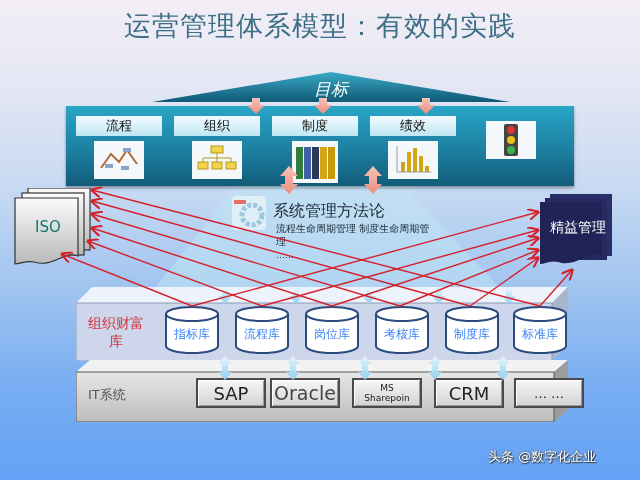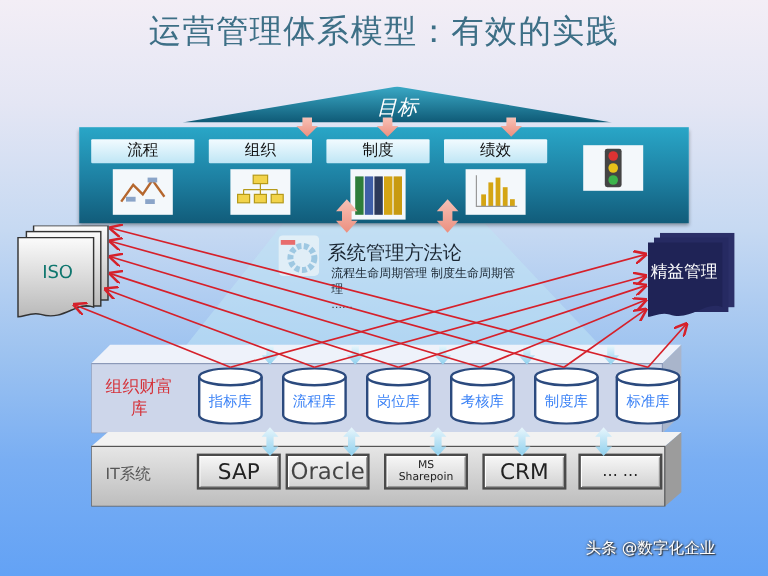--- a/index.html
+++ b/index.html
@@ -24,33 +24,33 @@
   #method-bg{left:0;top:0;width:640px;height:480px;}
   #method-title{left:273px;top:201px;font-size:16px;color:#1b2733;}
   #method-desc{left:276px;top:222px;width:160px;font-size:10px;line-height:13px;color:#1b2733;}
   #method-more{left:276px;top:250px;font-size:9px;color:#333;}
   #method-icon{left:232px;top:196px;width:34px;height:34px;}
   
   #iso{left:14px;top:188px;width:78px;height:80px;}
   #iso-label{left:14px;top:218px;width:68px;text-align:center;font-size:15px;color:#0f766e;}
   
   #lean{left:540px;top:194px;width:74px;height:74px;}
-  #lean-label{left:542px;top:218px;width:64px;text-align:left;font-size:14px;color:#fff;line-height:18px;}
+  #lean-label{left:542px;top:218px;width:64px;text-align:right;font-size:14px;color:#fff;line-height:18px;}
   
   #org-layer{left:76px;top:287px;width:492px;height:74px;}
   #org-label{left:86px;top:314px;width:60px;font-size:14px;color:#d5323a;line-height:18px;text-align:center;}
   .db{position:absolute;top:306px;width:56px;height:48px;}
   .db-label{position:absolute;left:0;width:56px;top:20px;text-align:center;font-size:12px;color:#3b82f6;}
   
   #it-layer{left:76px;top:360px;width:492px;height:62px;}
   #it-label{left:88px;top:386px;font-size:13px;color:#555;}
   .it-btn{position:absolute;top:378px;width:70px;height:30px;box-sizing:border-box;
     background:linear-gradient(180deg,#f7f7f7,#d2d2d2);border:2px solid #4a4a4a;
     box-shadow:inset 1px 1px 0 #fff,inset -1px -1px 0 #999;
-    display:flex;align-items:center;justify-content:center;text-align:center;color:#222;}
+    display:flex;align-items:center;justify-content:center;text-align:center;color:#222;margin-left:32px;}
   #watermark{left:488px;top:448px;font-size:13px;color:#fff;text-shadow:0 0 2px #333,1px 1px 1px #333;}
 </style>
 </head>
 <body>
 
 <div id="title" class="abs">运营管理体系模型：有效的实践</div>
 
 <svg id="roof" class="abs" viewBox="0 0 358 30" preserveAspectRatio="none">
   <defs>
       <linearGradient id="rg" x1="0" y1="0" x2="0" y2="1">

